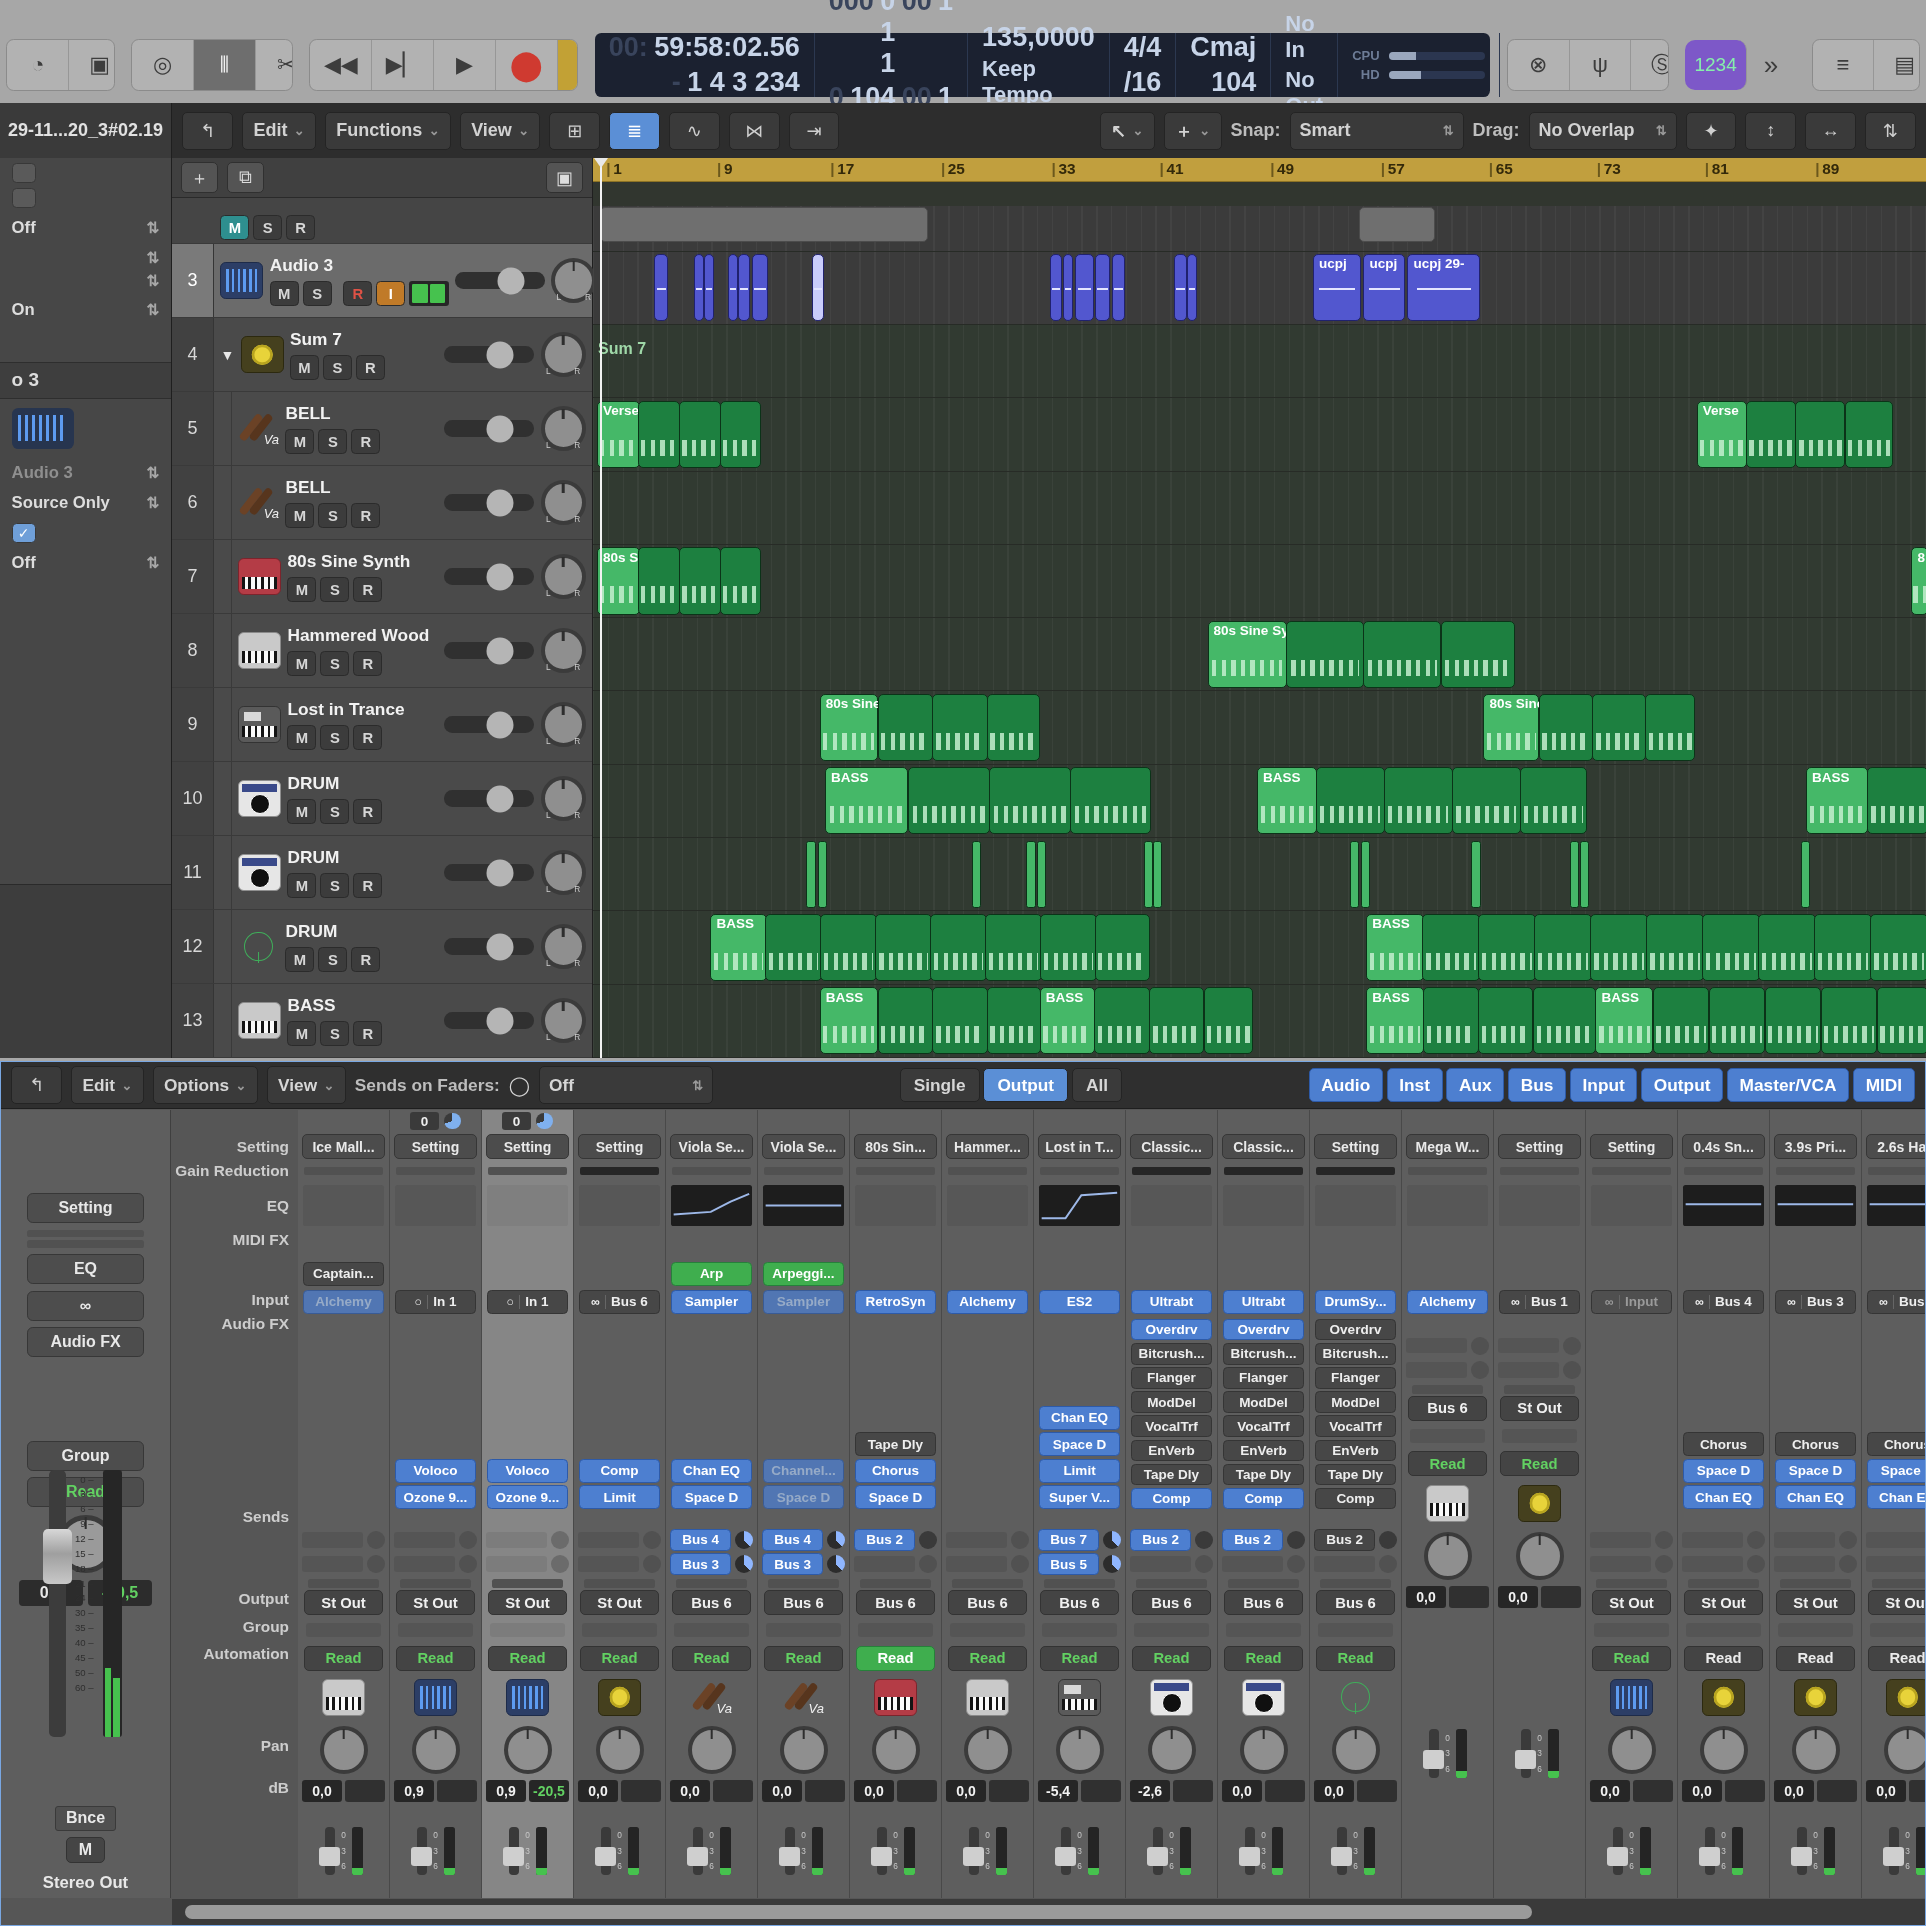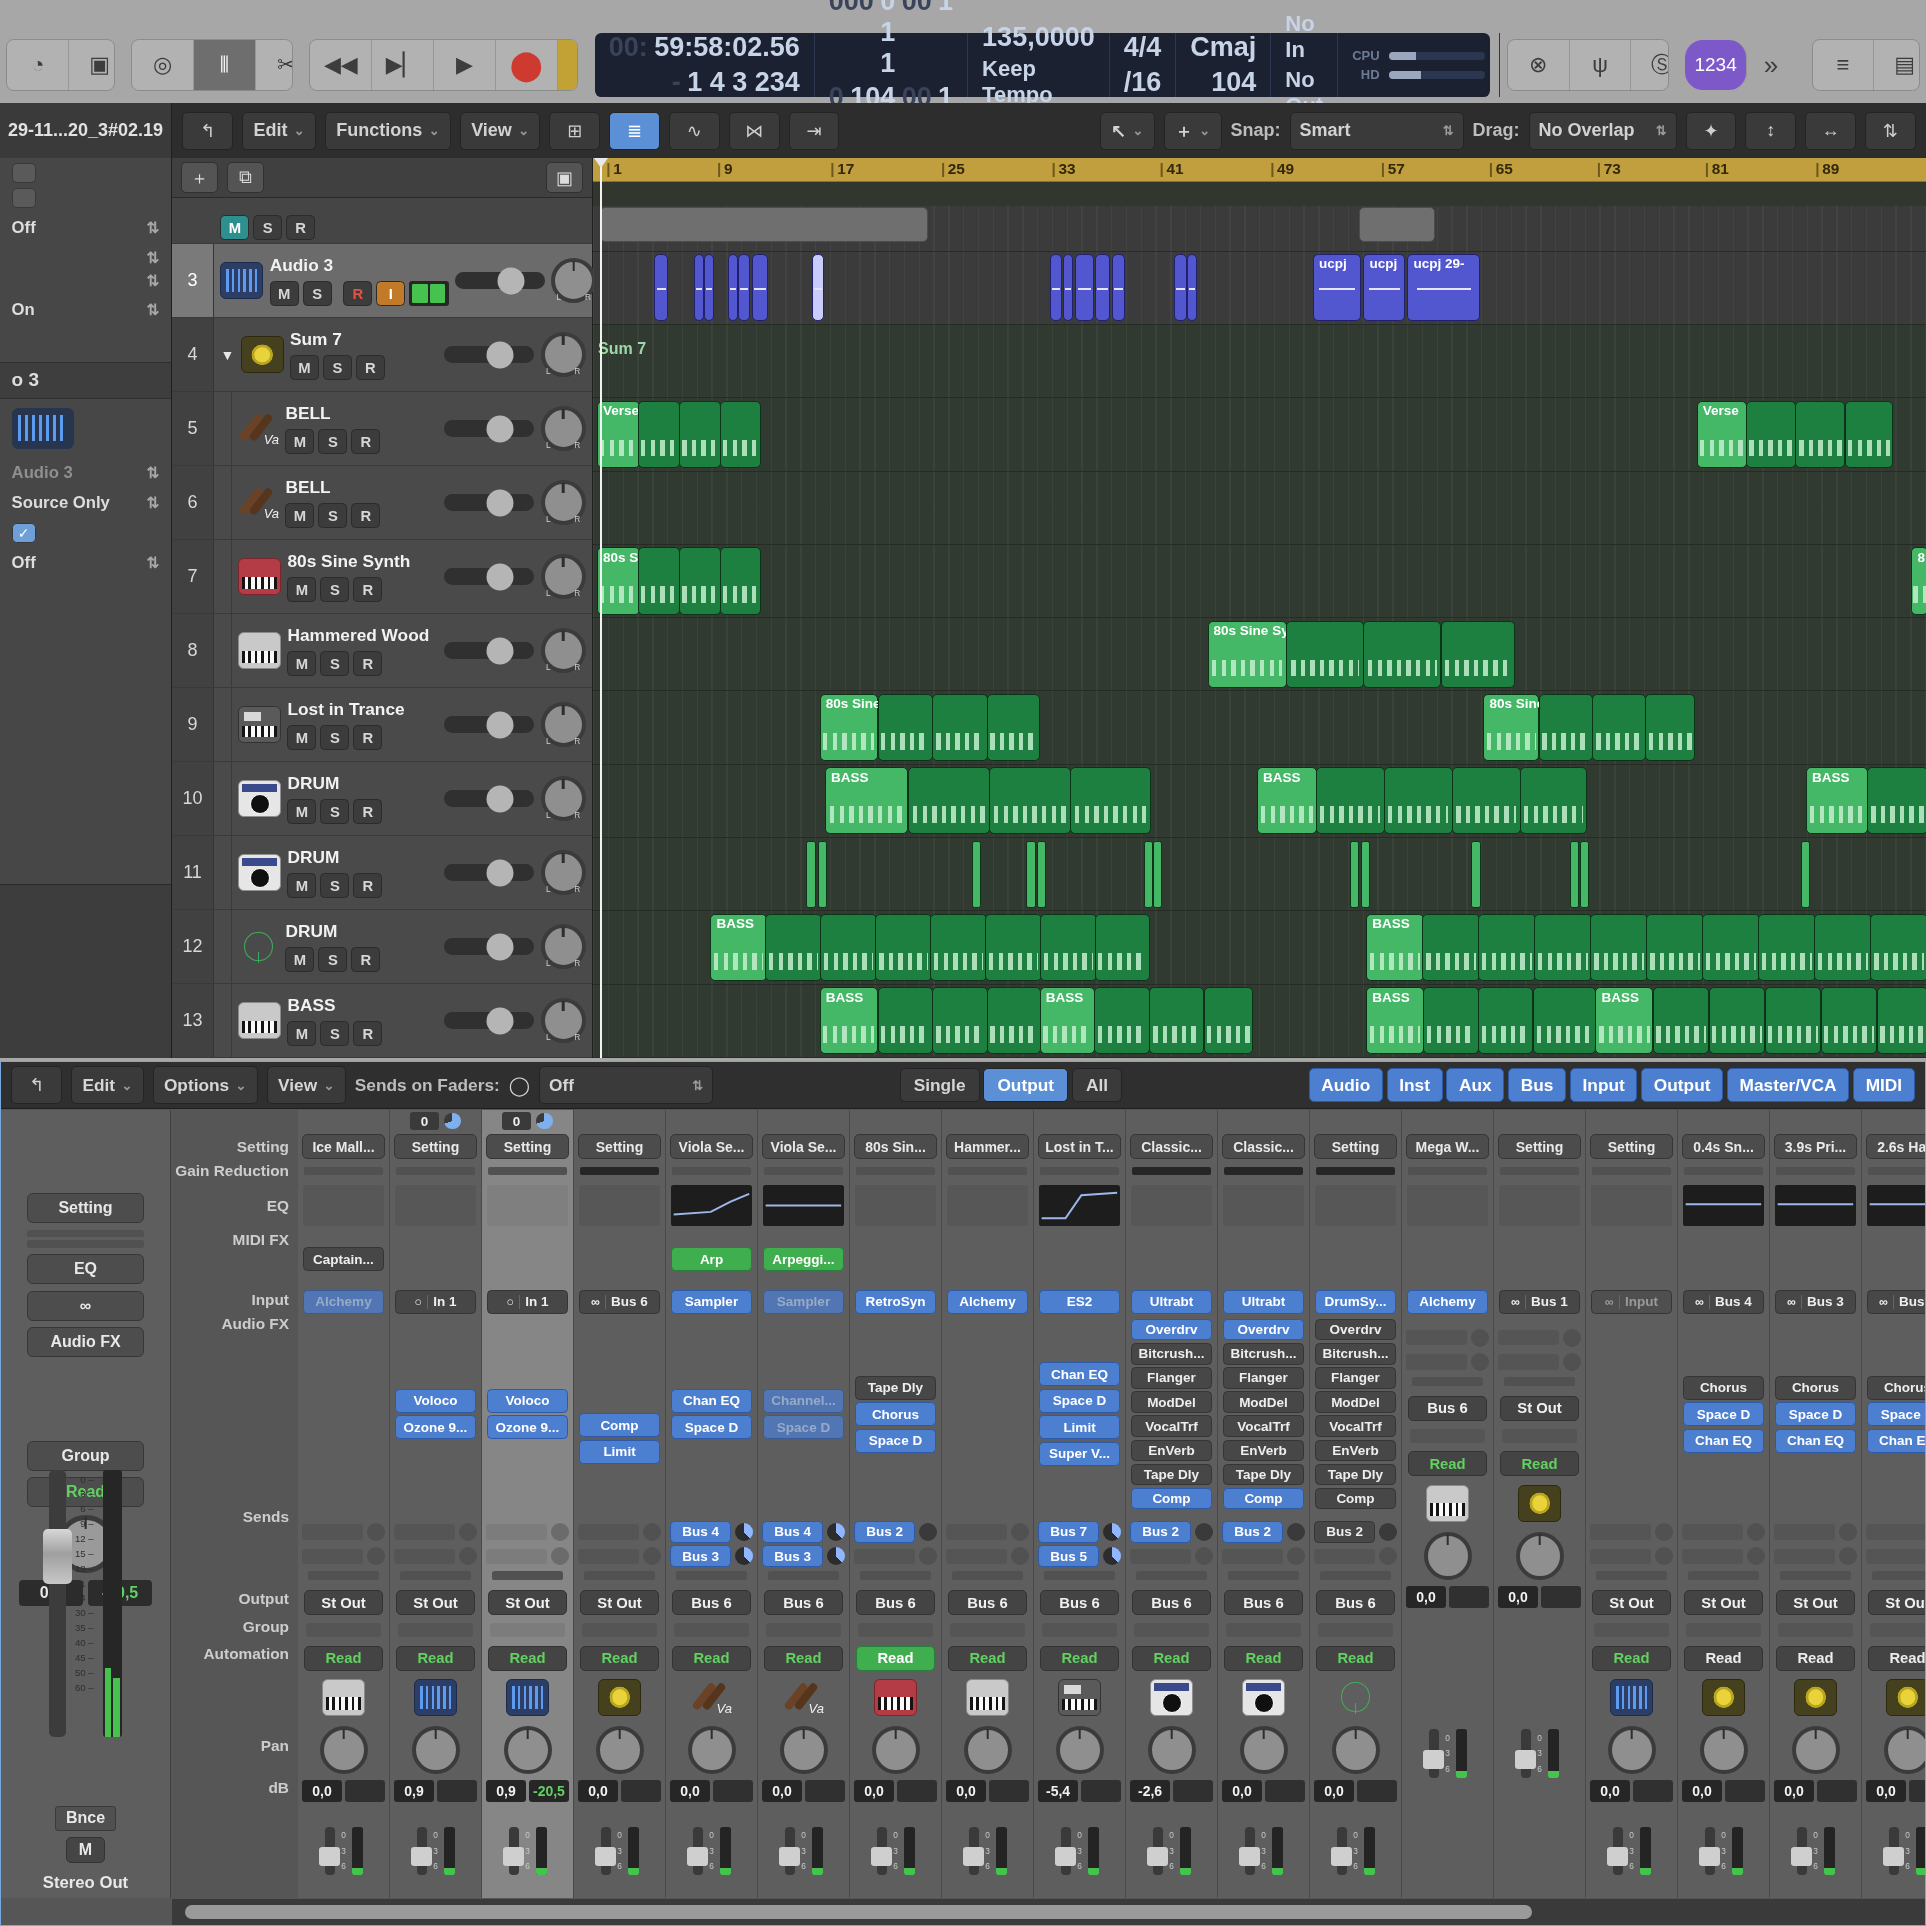--- a/index.html
+++ b/index.html
@@ -10,21 +10,21 @@
   #titlebar{position:absolute;top:0;left:0;right:0;height:27px;display:flex;align-items:center;justify-content:center;gap:7.7px;color:#3a3a3a;font-size:17.3px;font-weight:bold;}
   .winicon{width:16.7px;height:14px;border:1.9px solid #4a4a4a;border-radius:2.6px;position:relative;}
   .winicon::after{content:"";position:absolute;left:5.1px;right:5.1px;bottom:-4.5px;height:1.9px;background:#4a4a4a;}
   #controlbar{position:absolute;top:27px;left:0;right:0;height:76px;display:flex;align-items:center;gap:16.7px;padding:0 6.4px;}
   .btngroup{display:flex;background:#b2b2b2;border:0.6px solid #8b8b8b;border-radius:7.7px;overflow:hidden;height:50px;align-items:stretch;}
   .cbtn{min-width:48px;display:flex;align-items:center;justify-content:center;font-size:22px;color:#3d3d3d;border-right:0.6px solid #979797;padding:0 6.4px;}
   .cbtn:last-child{border-right:none;}
   .cbtn.active{background:#6e6e6e;color:#f0f0f0;}
   .cbtn.rec{color:#cf3a30;font-size:29.5px;}
   .cbtn.cycle{background:#c2a135;color:#efe7c0;}
-  .cbtn.purple{background:#7d58c8;color:#ffffff;border-radius:18px;font-size:19px;}
+  .cbtn.purple{background:#7d58c8;color:#86efac;border-radius:10px;font-size:19px;}
   
   #lcd{display:flex;height:64px;background:#1b2130;border-radius:6.4px;color:#c7d4e8;align-items:stretch;min-width:886px;}
   .lcdsec{display:flex;flex-direction:column;justify-content:center;padding:0 14px;border-right:1.3px solid #2c3850;gap:3.9px;}
   .lcdrow{display:flex;align-items:baseline;justify-content:flex-end;gap:6.4px;font-weight:bold;}
   .lcdmain{font-size:27px;}
   .lcddim{color:#39445c;font-size:27px;}
   .lcdsmall{font-size:22px;}
   .meterlab{font-size:13px;color:#6d7c96;font-weight:bold;}
   .meterbar{width:96px;height:7.7px;background:#2b3document;background:#2b3650;border-radius:3.9px;position:relative;overflow:hidden;}
   .meterbar i{position:absolute;left:0;top:0;bottom:0;width:28%;background:#9aa7bd;}
@@ -173,21 +173,21 @@
   .grbar.on{background:#262626;}
   .eqthumb{margin:1.3px 5.1px;flex:1;height:41px;background:#1d1d1d;border-radius:2.6px;position:relative;}
   .eqthumb svg{position:absolute;inset:0;width:100%;height:100%;}
   .eqblank{margin:1.3px 5.1px;flex:1;height:41px;background:#575757;border-radius:2.6px;}
   .strip.sel .eqblank{background:#7f7f7f;}
   .slot{height:22px;margin:1.3px 5.1px;background:#474747;border:0.6px solid #353535;border-radius:4.5px;color:#eee;font-size:13.5px;font-weight:bold;display:flex;align-items:center;justify-content:center;white-space:nowrap;overflow:hidden;}
   .slot.blue{background:#4d7fd0;border-color:#2d5aa8;color:#fff;}
   .slot.dimblue{background:#4d7fd0;border-color:#2d5aa8;color:#a9c4ea;opacity:.75;}
   .slot.dim{background:#4f4f4f;color:#9a9a9a;}
   .slot.green{background:#3fae4e;border-color:#26803a;color:#fff;}
-  .fxcol{display:flex;flex-direction:column;justify-content:center;padding-top:1.3px;}
+  .fxcol{display:flex;flex-direction:column;justify-content:flex-end;padding-top:1.3px;}
   .inicon{font-size:12.2px;margin-right:5.1px;border-right:0.6px solid #666;padding-right:5.1px;}
   .sendrow{display:flex;align-items:center;gap:3.9px;margin:1.9px 3.9px;height:20.5px;}
   .sendrow .slot{flex:1;margin:0;height:20.5px;}
   .sendempty{flex:1;height:15.4px;background:#555;border-radius:3.2px;}
   .strip.sel .sendempty{background:#7c7c7c;}
   .sknob{width:18px;height:18px;border-radius:50%;background:conic-gradient(#8fb6ff 0 38%,#2c2c2c 38% 100%);flex:none;}
   .sknob.plain{background:#3a3a3a;}
   .sendthin{height:9px;margin:2.6px 10.3px 0 10.3px;background:#515151;border-radius:2.6px;}
   .outbtn{margin:2.6px 6.4px;flex:1;background:#444;border:0.6px solid #333;border-radius:5.1px;color:#f0f0f0;font-size:14.8px;font-weight:bold;display:flex;align-items:center;justify-content:center;height:23px;}
   .grpbar{margin:2.6px 7.7px;flex:1;height:14px;background:#555;border-radius:3.2px;}

